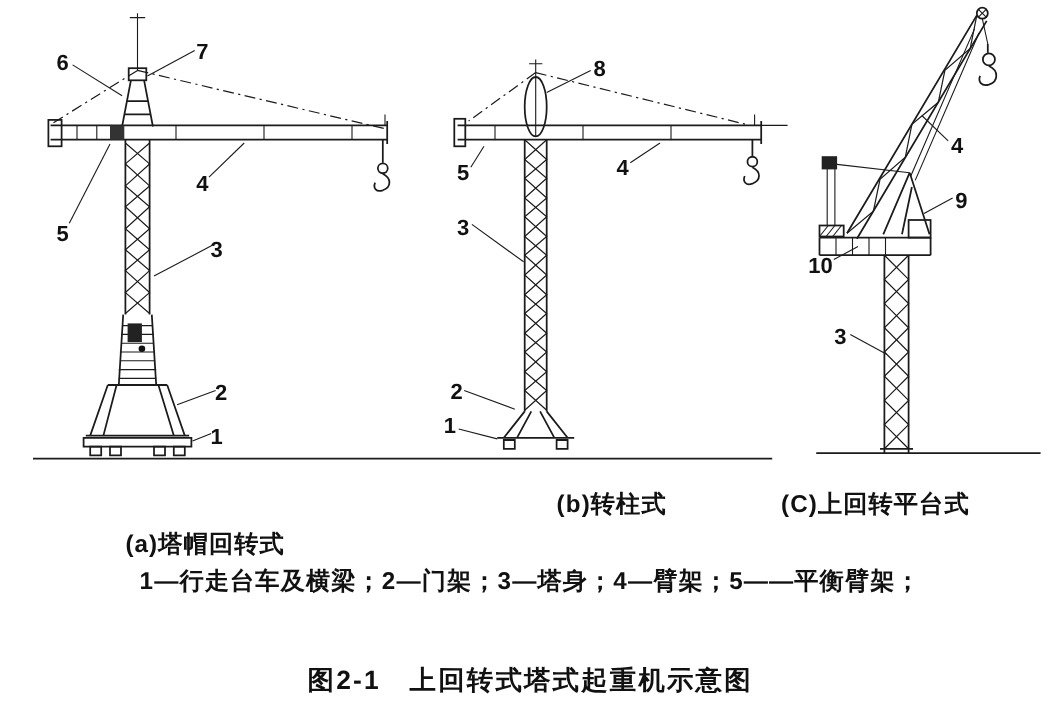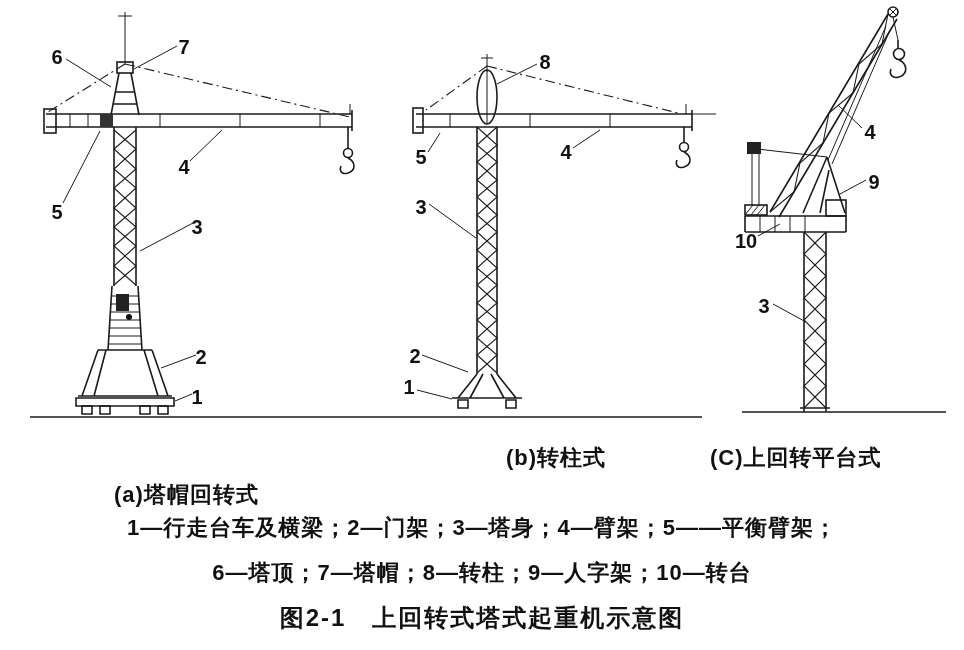--- a/index.html
+++ b/index.html
@@ -171,17 +171,16 @@
     </g>
   </svg>
 
   
   <div class="subcap" style="left:114px;top:443px;margin-top:37px;">(a)塔帽回转式</div>
   <div class="subcap" style="left:710px;top:443px;">(C)上回转平台式</div>
   <div class="subcap" style="left:506px;top:443px;">(b)转柱式</div>
 
   
   <div class="legend" style="top:513px;">1—行走台车及横梁；2—门架；3—塔身；4—臂架；5——平衡臂架；</div>
-  <div class="legend" style="top:558px;">6—塔顶；7—塔帽；8—转柱；9—人字架；10—转台</div>
 
   
   <div class="figcap" style="top:602px;">图2-1　上回转式塔式起重机示意图</div>
 </div>
 
 </body></html>

